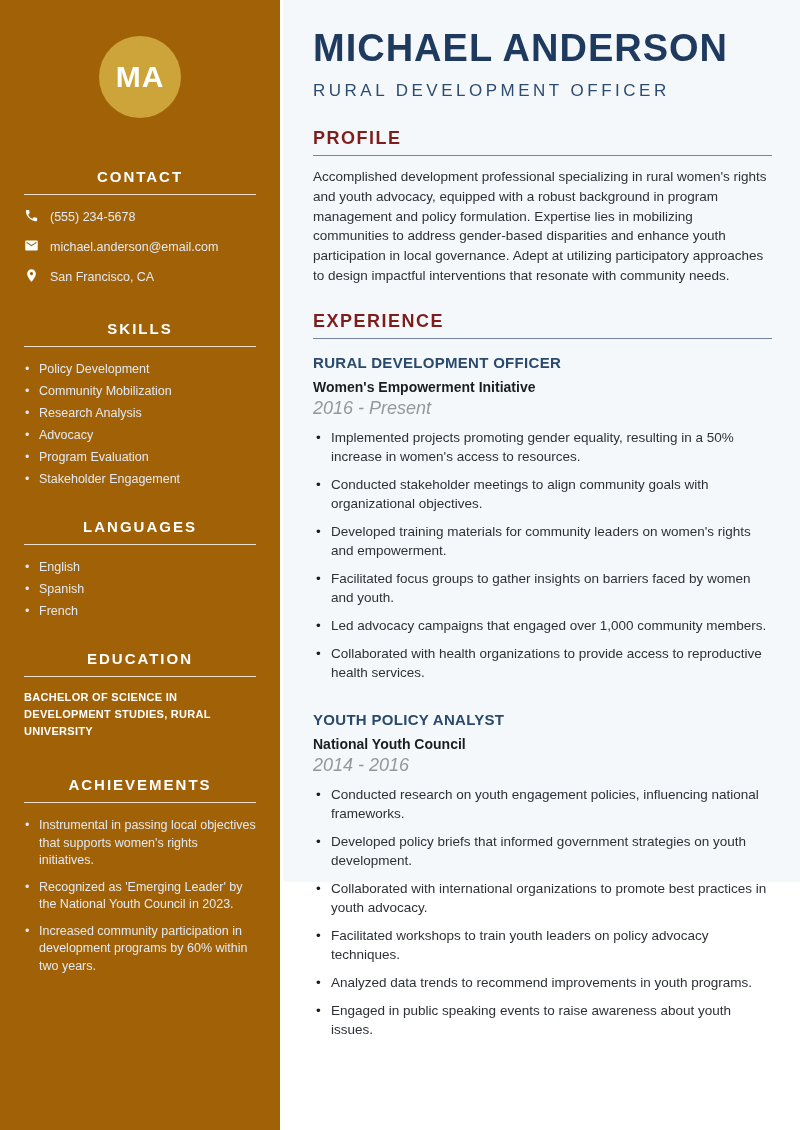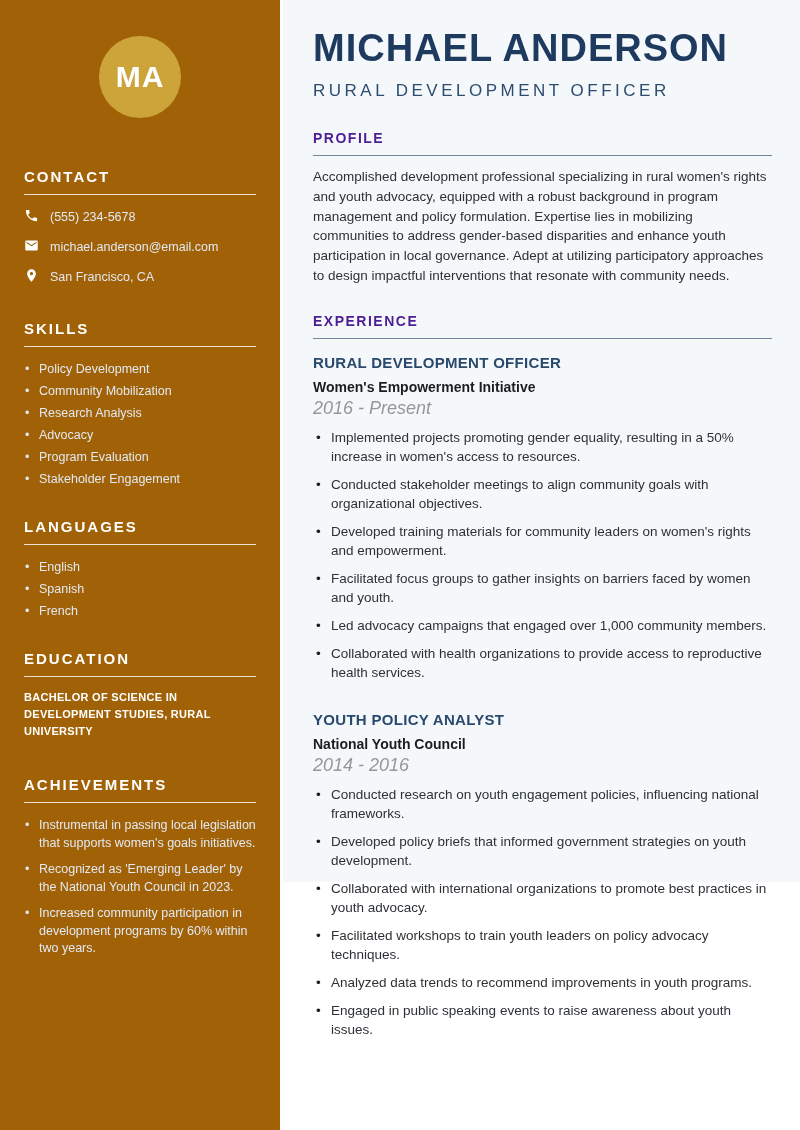--- a/index.html
+++ b/index.html
@@ -21,21 +21,21 @@
   .avatar {
     width:82px; height:82px; border-radius:50%;
     background:#cca43a;
     color:#ffffff;
     font-size:30px; font-weight:bold; letter-spacing:1px;
     display:flex; align-items:center; justify-content:center;
     margin:36px auto 0 auto;
   }
   .side-heading {
     font-size:15px; font-weight:bold; letter-spacing:2px;
-    color:#ffffff; line-height:18px;
+    color:#ffffff; line-height:18px;text-align:center;
   }
   .side-rule {
     border-bottom:1px solid rgba(255,255,255,0.8);
     margin-top:8px;
   }
   .mt-contact { margin-top:50px; }
   .mt-section { margin-top:28px; }
   .mt-skills  { margin-top:33px; }
   .mt-achv    { margin-top:36px; }
 
@@ -82,22 +82,22 @@
   .name {
     font-size:38px; font-weight:bold; letter-spacing:1px;
     color:#1e3a5f; line-height:42px;
   }
   .job-subtitle {
     margin-top:12px;
     font-size:17px; letter-spacing:3.5px;
     color:#2c4c70; line-height:20px;
   }
   .section-heading {
-    font-size:14px; font-weight:bold; letter-spacing:1.5px;
-    color:#4c1d95; line-height:17px;
+    font-size:18px; font-weight:bold; letter-spacing:1.5px;
+    color:#7f1d1d; line-height:17px;
   }
   .main-rule {
     border-bottom:1px solid rgba(30,58,95,0.6);
     margin-top:8px;
   }
   .mt-profile { margin-top:29px; }
   .mt-exp     { margin-top:27px; }
 
   .profile-text {
     margin-top:11px;
@@ -196,21 +196,21 @@
   <section>
     <h2 class="side-heading mt-section">EDUCATION</h2>
     <div class="side-rule"></div>
     <div class="edu-degree">BACHELOR OF SCIENCE IN DEVELOPMENT STUDIES, RURAL UNIVERSITY</div>
   </section>
 
   <section>
     <h2 class="side-heading mt-achv">ACHIEVEMENTS</h2>
     <div class="side-rule"></div>
     <ul class="achv-list">
-      <li>Instrumental in passing local legislation that supports women's goals initiatives.</li>
+      <li>Instrumental in passing local objectives that supports women's rights initiatives.</li>
       <li>Recognized as 'Emerging Leader' by the National Youth Council in 2023.</li>
       <li>Increased community participation in development programs by 60% within two years.</li>
     </ul>
   </section>
 
 </aside>
 
 <main class="main">
 
   <h1 class="name">MICHAEL ANDERSON</h1>

